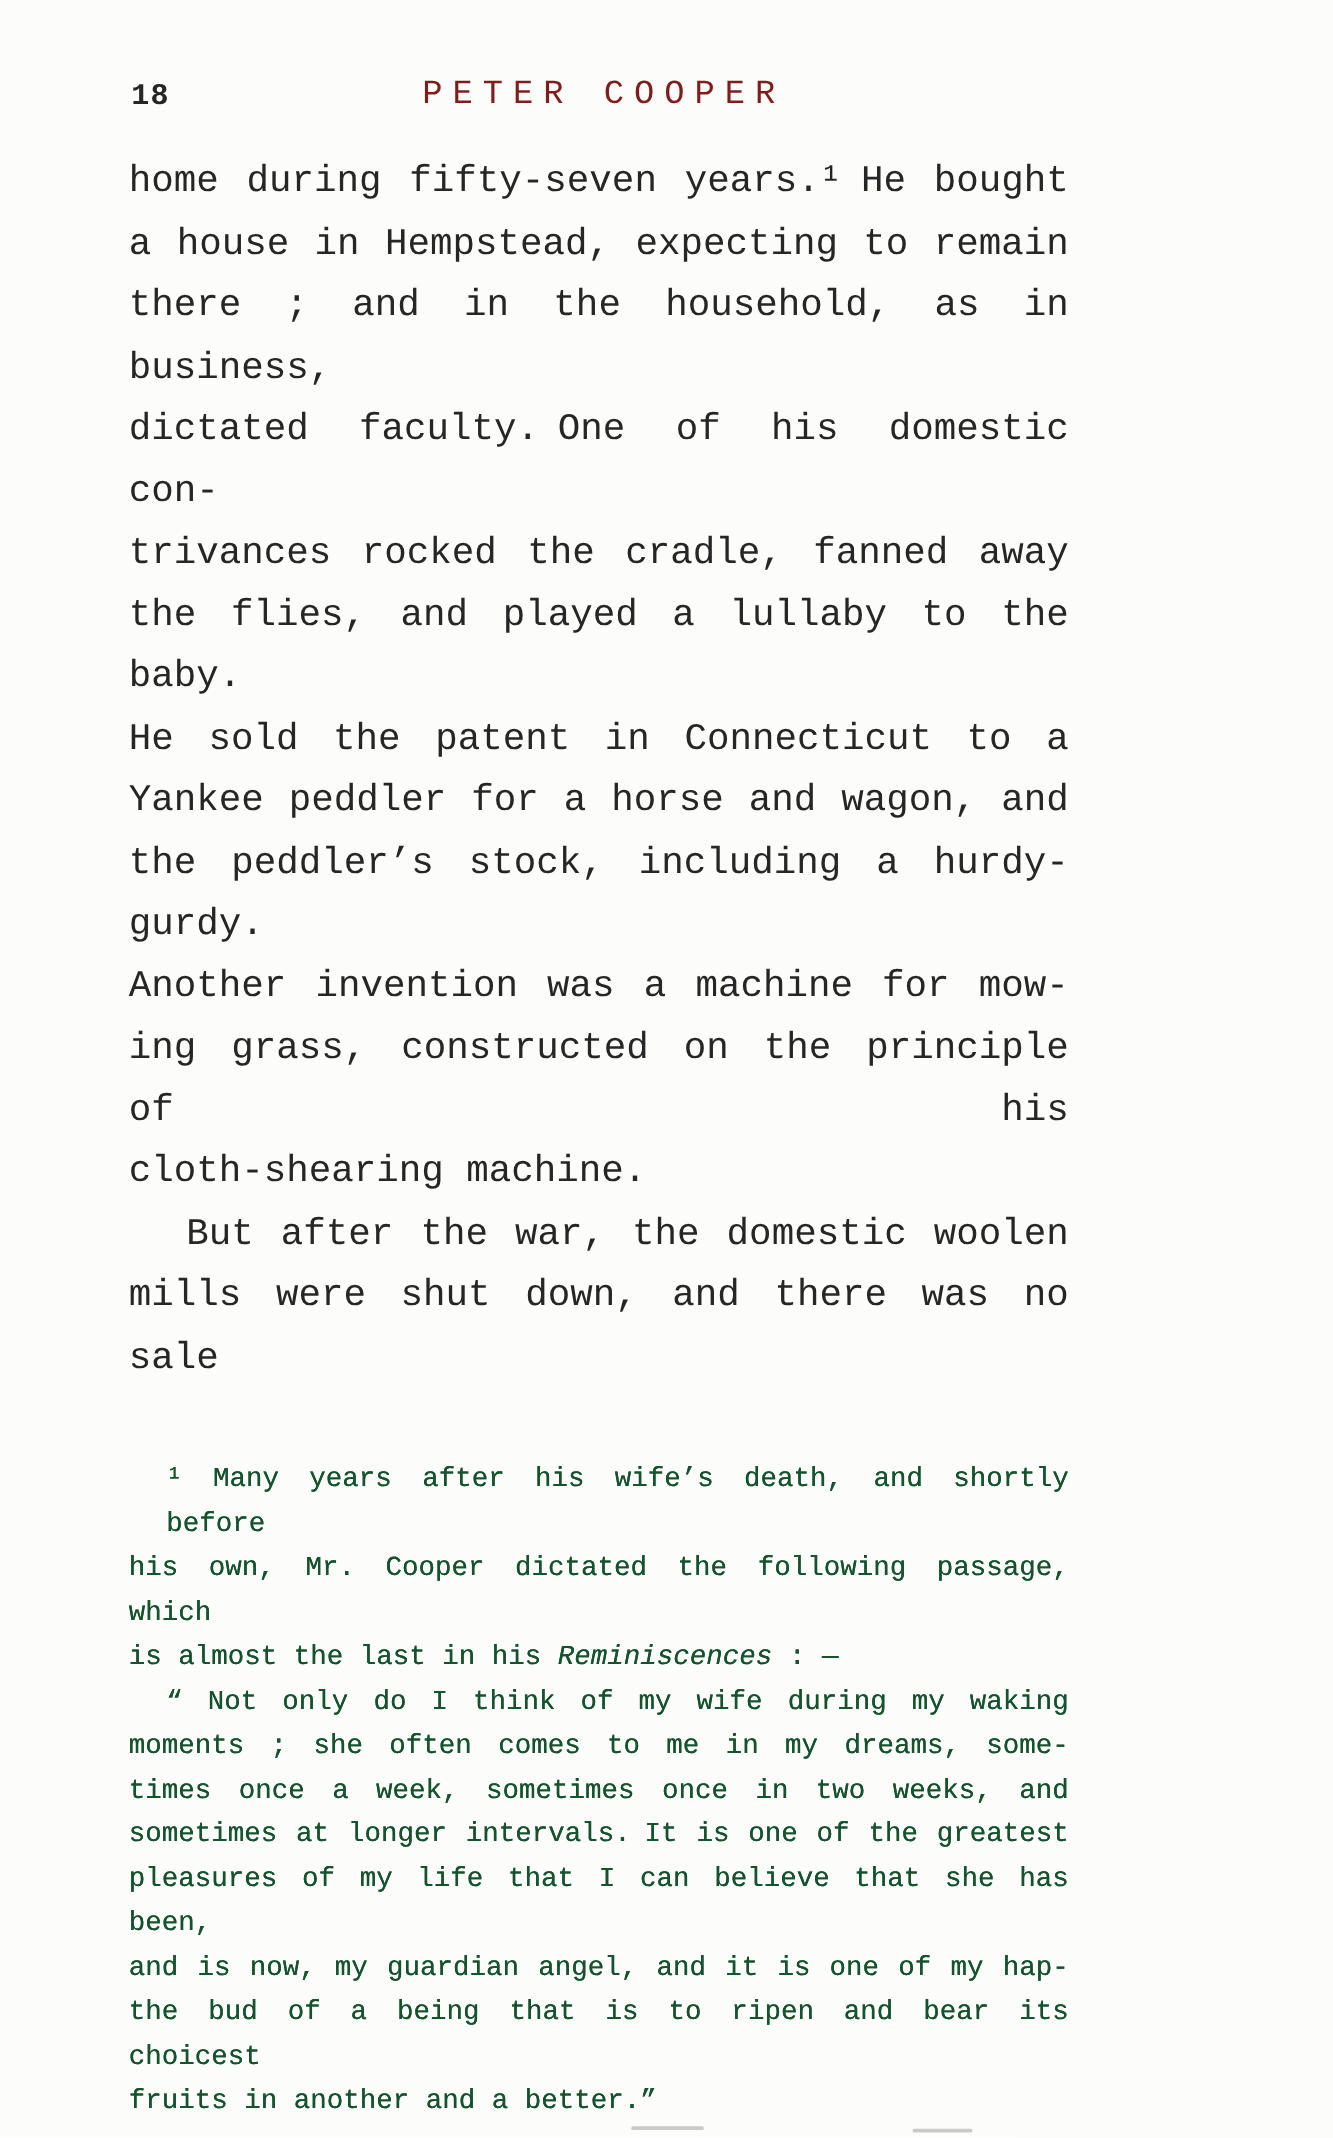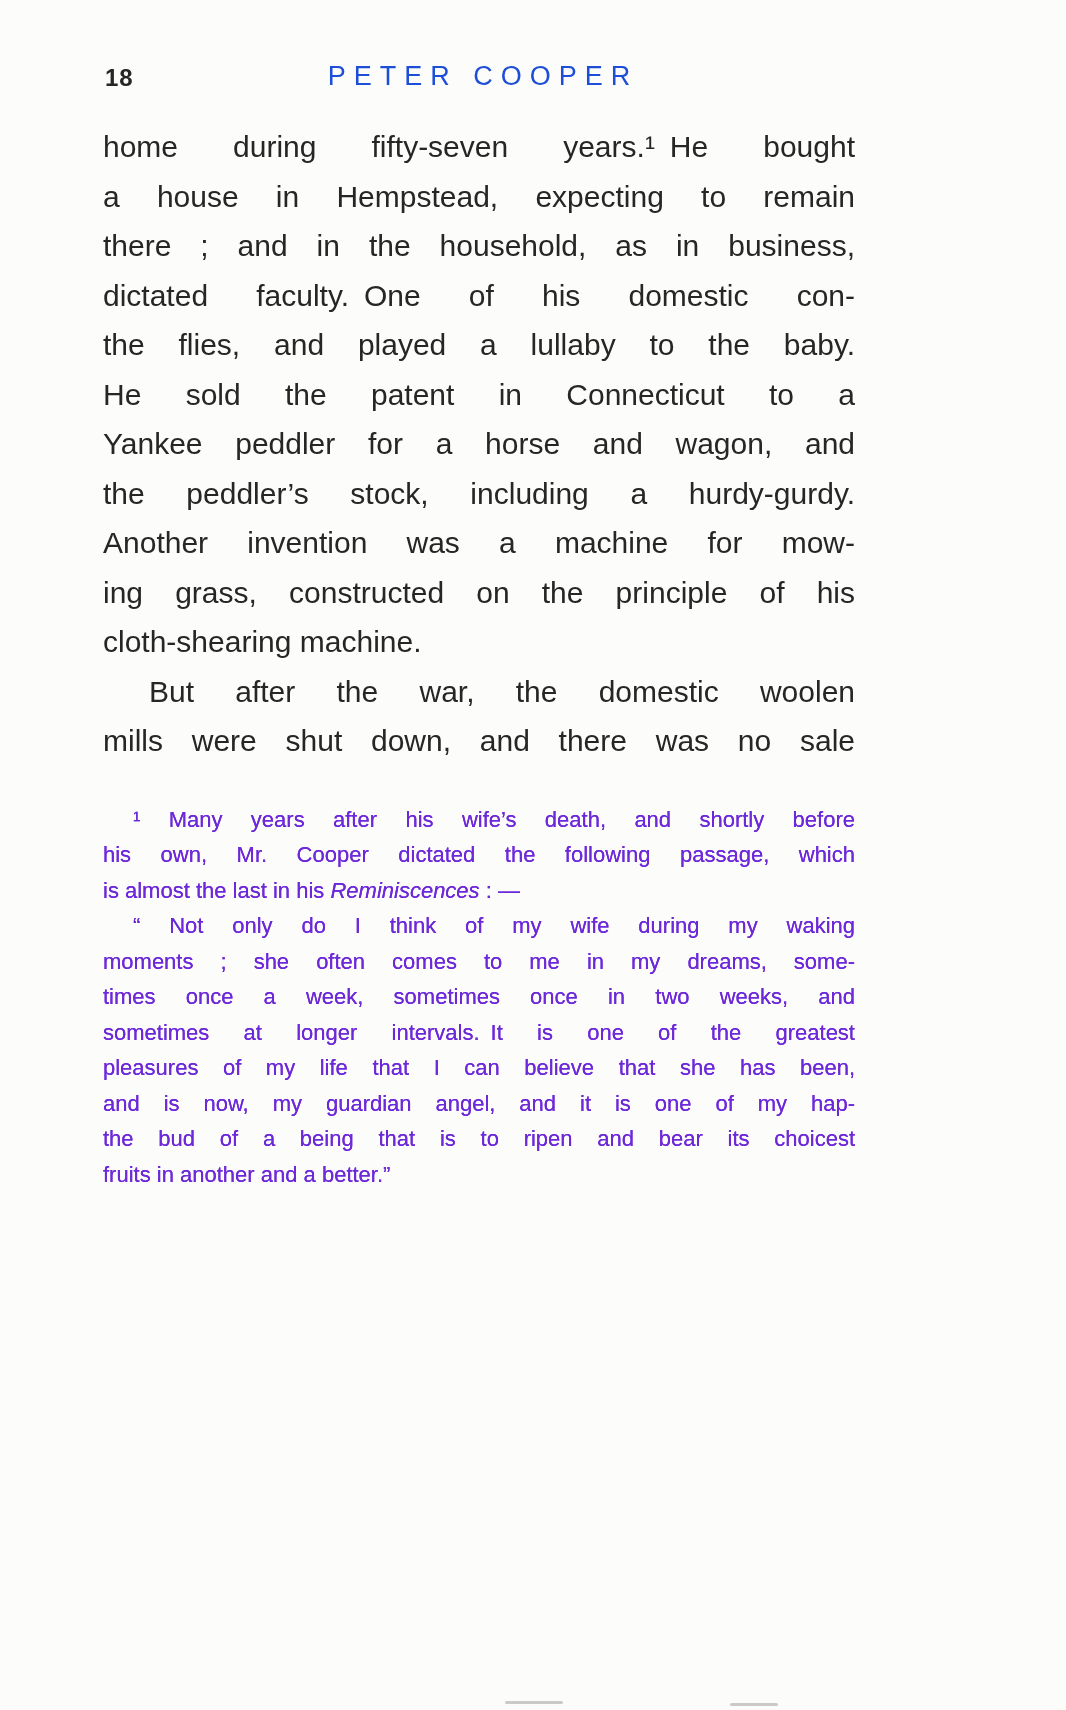--- a/index.html
+++ b/index.html
@@ -2,21 +2,21 @@
 <html><head>
 <meta charset="utf-8">
 <style>
   html, body { margin: 0; padding: 0; background: #ffffff; }
 
   .page {
     position: relative;
     width: 1066px;
     height: 1710px;
     background: #fcfcfa;
-    font-family: Liberation Sans, sans-serif;
+    font-family: Liberation Mono, monospace;
     color: #262626;
     overflow: hidden;
   }
 
   .content {
     position: absolute;
     left: 103px;
     top: 58px;
     width: 752px;
   }
@@ -34,39 +34,39 @@
     font-size: 24px;
     font-weight: bold;
     letter-spacing: 1px;
   }
   .running-title {
     text-align: center;
     font-size: 27px;
     letter-spacing: 8px;
     padding-left: 8px;
     padding-top: 3px;
-    color: #1d4ed8;
+    color: #7f1d1d;
   }
 
   
   .main-text { }
   .line {
     font-size: 30px;
     line-height: 49.5px;
     text-align: justify;
     text-align-last: justify;
     white-space: normal;
   }
   .line.flush { text-align-last: left; }
   .line.indent1 { padding-left: 46px; }
 
   
   .footnote {
-    margin-top: 36px;
-    color: #6d28d9;
+    margin-top: 54px;
+    color: #14532d;
     text-shadow: 0 0 0.5px currentColor; 
   }
   .fline {
     font-size: 22px;
     line-height: 35.5px;
     text-align: justify;
     text-align-last: justify;
   }
   .fline.flush { text-align-last: left; }
   .fline.findent { padding-left: 30px; }
@@ -94,20 +94,21 @@
       <div class="running-title">PETER COOPER</div>
     </div>
 
     <div class="main-text">
 
       <div>
         <div class="line">home during fifty-seven years.¹ He bought</div>
         <div class="line">a house in Hempstead, expecting to remain</div>
         <div class="line">there ; and in the household, as in business,</div>
         <div class="line">dictated faculty. One of his domestic con-</div>
+        <div class="line">trivances rocked the cradle, fanned away</div>
         <div class="line">the flies, and played a lullaby to the baby.</div>
         <div class="line">He sold the patent in Connecticut to a</div>
         <div class="line">Yankee peddler for a horse and wagon, and</div>
         <div class="line">the peddler’s stock, including a hurdy-gurdy.</div>
         <div class="line">Another invention was a machine for mow-</div>
         <div class="line">ing grass, constructed on the principle of his</div>
         <div class="line flush">cloth-shearing machine.</div>
       </div>
 
       <div>

